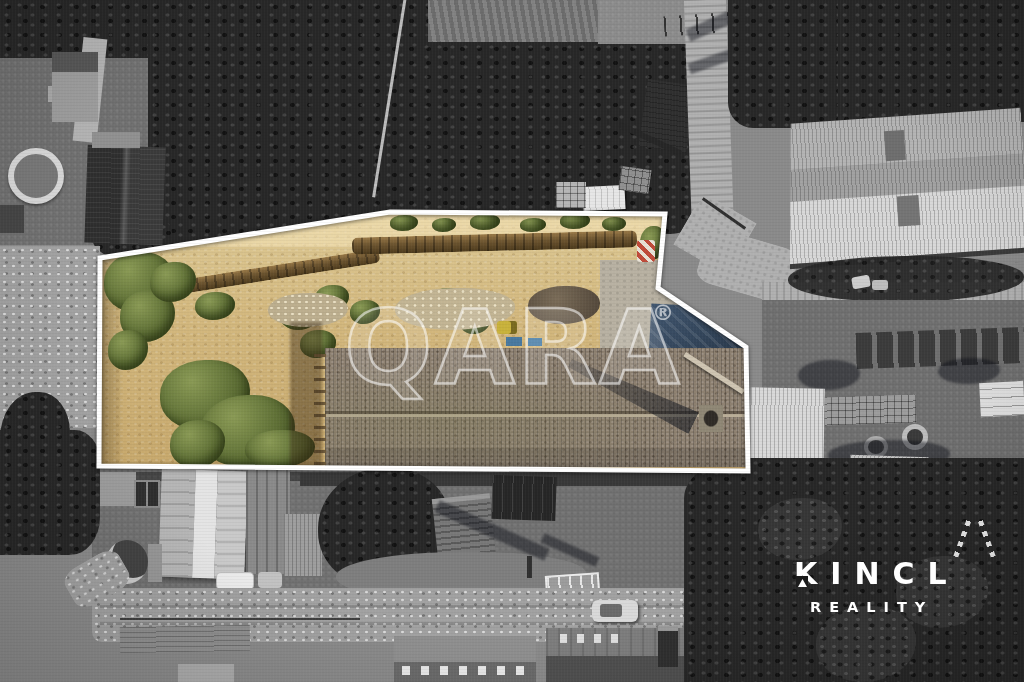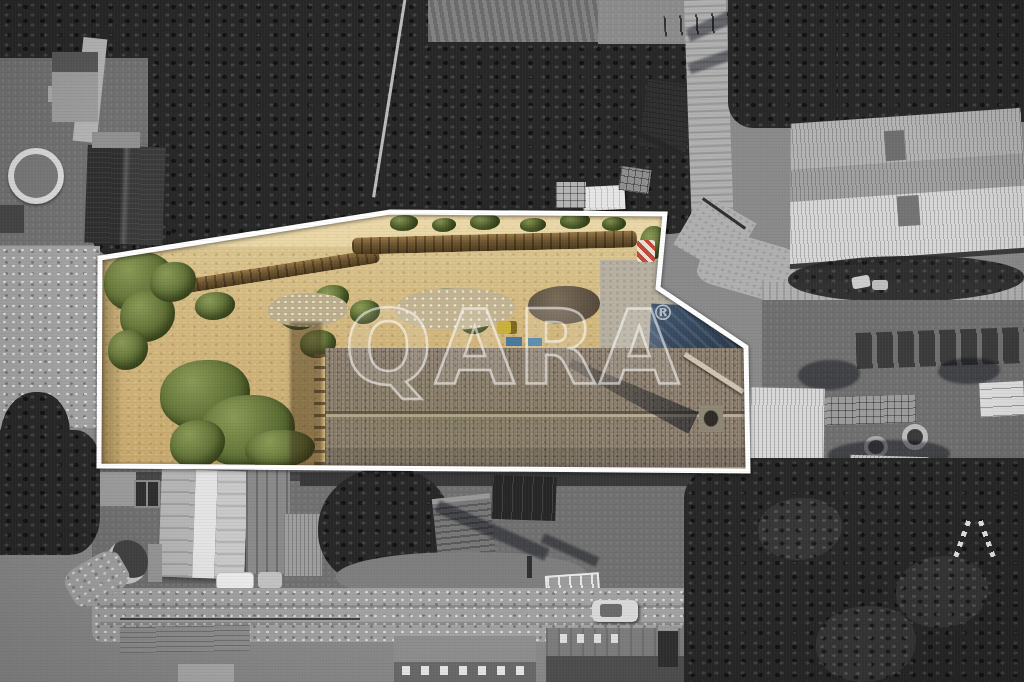--- a/index.html
+++ b/index.html
@@ -210,14 +210,20 @@
   </svg>
 
   <div class="abs grain" style="left:0;top:0;width:1024px;height:682px;"></div>
   <div class="abs vignette" style="left:0;top:0;width:1024px;height:682px;"></div>
 
   <div class="abs" style="left:0;top:0;width:1024px;height:496px;pointer-events:none;">
     <div class="abs wm-brand" style="left:344px;top:296px;">QARA</div>
     <div class="abs wm-reg" style="left:652px;top:300px;">®</div>
   </div>
 
+  <div class="abs" style="left:780px;top:552px;width:200px;height:80px;">
+    <div class="abs logo-name" style="left:14px;top:4px;">KINCL</div>
+    <div class="abs" style="left:16px;top:24px;width:12px;height:11px;background:#1c1c1c;"></div>
+    <div class="abs" style="left:18px;top:27px;width:9px;height:8px;background:#fff;clip-path:polygon(50% 0,100% 100%,0 100%);"></div>
+    <div class="abs logo-tagline" style="left:30px;top:47px;">REALITY</div>
+  </div>
 
 </div>
 
 </body></html>

